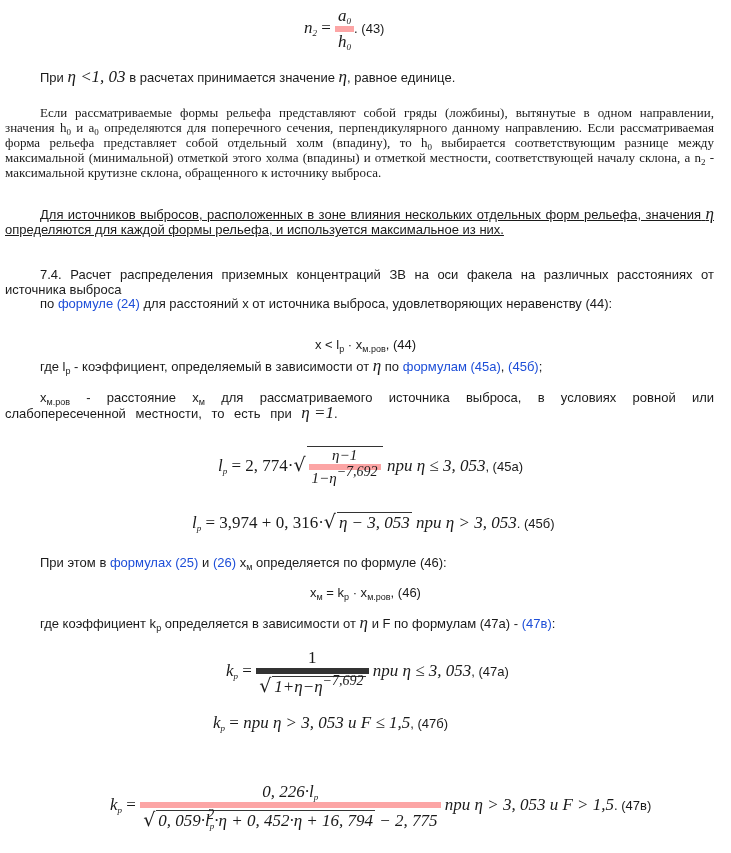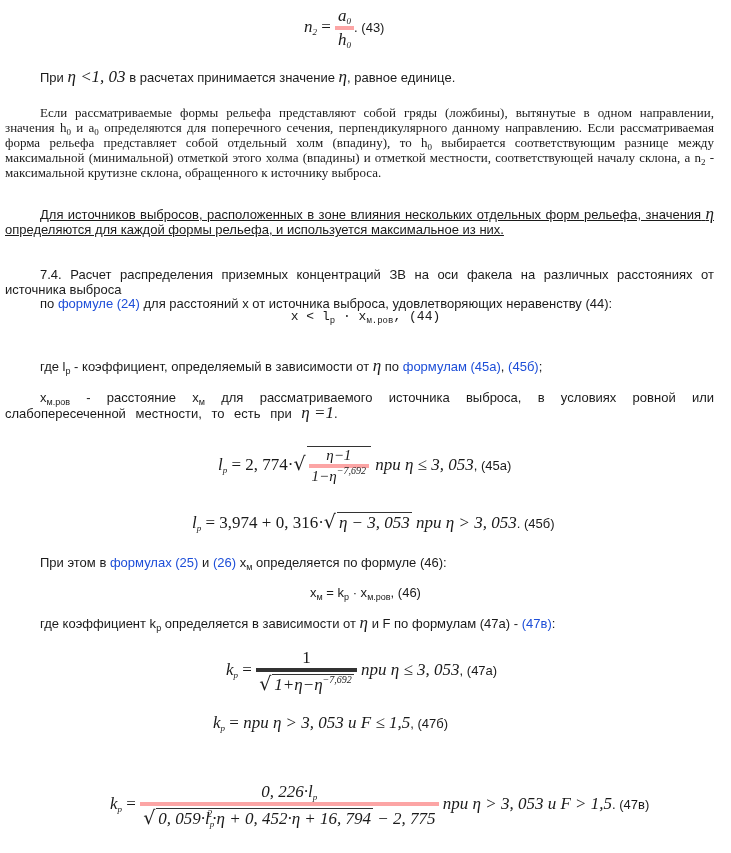--- a/index.html
+++ b/index.html
@@ -7,24 +7,24 @@
     width: 731px; height: 853px; overflow: hidden; position: relative;
     font-family: "Liberation Sans", sans-serif; font-size: 13px; color: #1a1a1a;
   }
   .p { position: absolute; left: 5px; width: 709px; line-height: 15px; text-align: justify; }
   .ind { text-indent: 35px; }
   .c { position: absolute; left: 0; width: 731px; text-align: center; white-space: nowrap; }
   a, .lnk { color: #1d4ed8; text-decoration: none; cursor: pointer; }
   .m { font-family: "Liberation Serif", serif; font-style: italic; font-size: 17px; }
   .mr { font-family: "Liberation Serif", serif; font-size: 17px; }
   sub { font-size: 9px; vertical-align: -3px; line-height: 0; }
-  sup { font-size: 10px; vertical-align: 7px; line-height: 0; }
+  sup { font-size: 14px; vertical-align: 7px; line-height: 0; }
   .frac { display: inline-block; vertical-align: middle; text-align: center; }
   .frac .num { display: block; padding: 0 3px; }
-  .frac .den { display: block; border-top: 4px solid #fca5a5; padding: 0 3px; }
+  .frac .den { display: block; border-top: 6px solid #fca5a5; padding: 0 3px; }
   .sqrt { display: inline-block; border-top: 1px solid #333; padding: 0 2px; margin-left: 1px; position: relative; }
   .rad { font-family: "DejaVu Serif", serif; font-size: 19px; font-style: normal; }
   .formula { font-family: "Liberation Serif", serif; font-size: 17px; white-space: nowrap; position: absolute; }
   .tag { font-family: "Liberation Sans", sans-serif; font-size: 13px; font-style: normal; }
 </style>
 </head>
 <body>
 
 <div class="formula" style="left:304px; top:6px;">
   <span class="m"><span>n</span><sub>2</sub></span>
@@ -52,21 +52,21 @@
 </div>
 
 <div class="p ind" style="top:267px;">
   <span>7.4. Расчет распределения приземных концентраций ЗВ на оси факела на различных расстояниях от источника выброса</span>
 </div>
 
 <div class="p" style="top:296px; left:40px; width:680px;">
   <span>по </span><a>формуле (24)</a><span> для расстояний x от источника выброса, удовлетворяющих неравенству (44):</span>
 </div>
 
-<div class="c" style="top:309px;font-family:Liberation Mono, monospace;">
+<div class="c" style="top:337px;">
   <span>x &lt; l</span><sub>p</sub><span> · x</span><sub>м.ров</sub><span>, (44)</span>
 </div>
 
 <div class="p" style="top:358px; left:40px; width:680px;">
   <span>где l</span><sub>p</sub><span> - коэффициент, определяемый в зависимости от </span><span class="m">η</span><span> по </span><a>формулам (45а)</a><span>, </span><a>(45б)</a><span>;</span>
 </div>
 
 <div class="p ind" style="top:390px; word-spacing:6px;">
   <span>x</span><sub>м.ров</sub><span> - расстояние x</span><sub>м</sub><span> для рассматриваемого источника выброса, в условиях ровной или слабопересеченной местности, то есть при </span><span class="m" style="word-spacing:0">η =1</span><span>.</span>
 </div>

